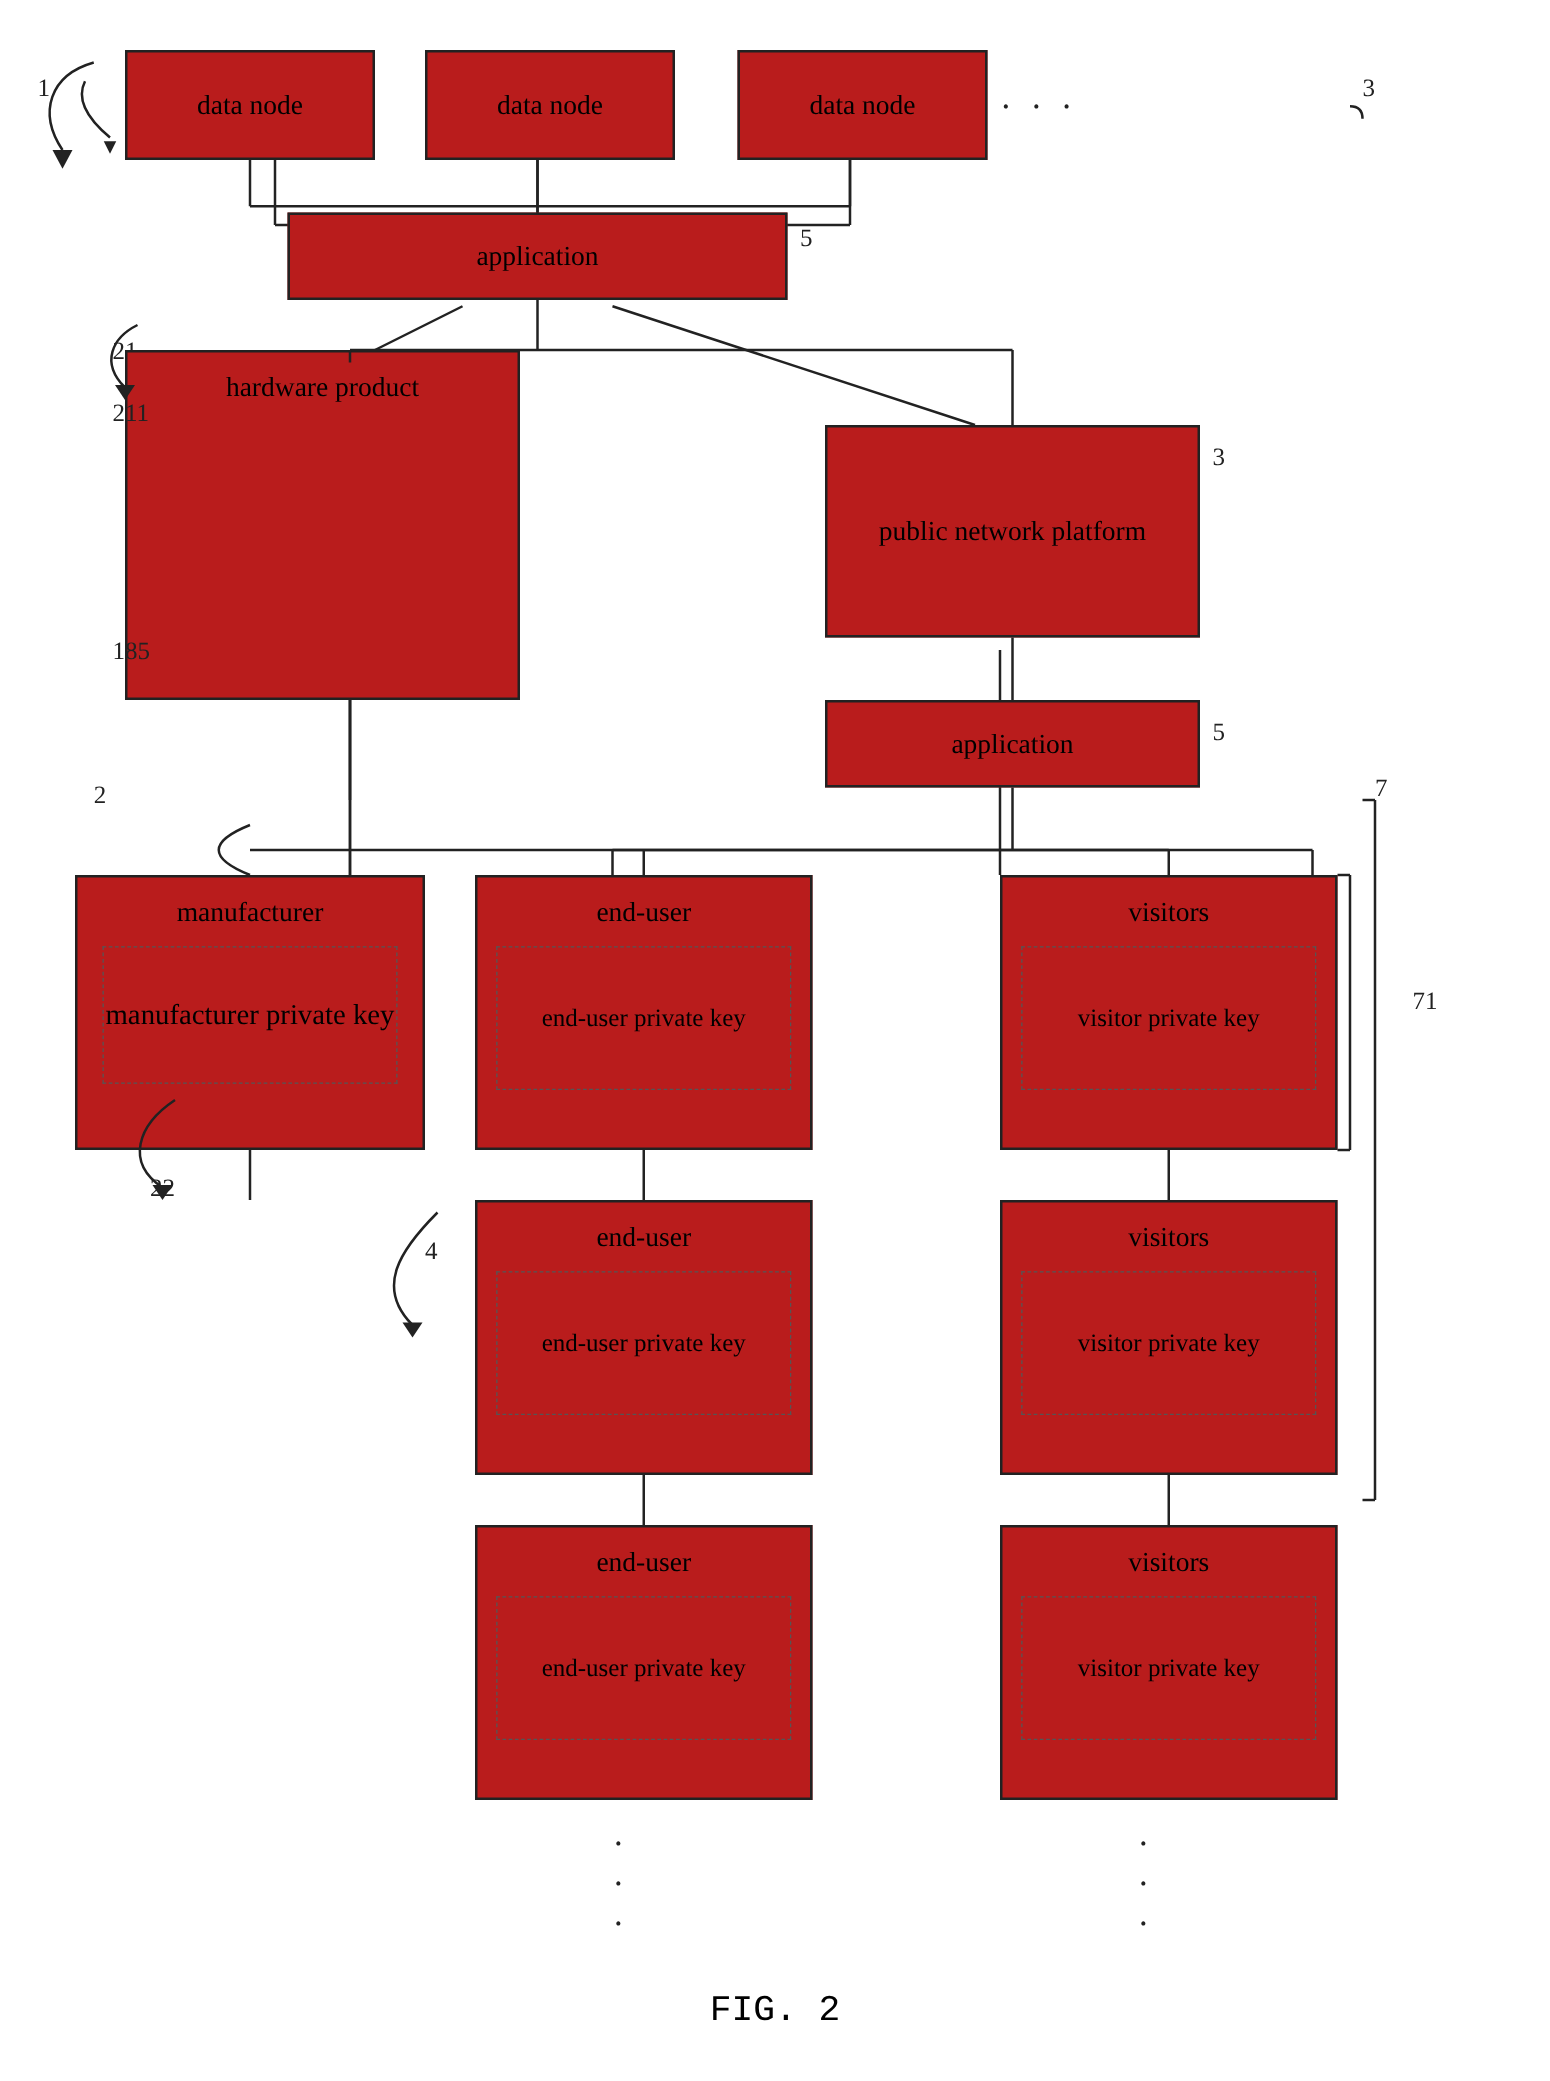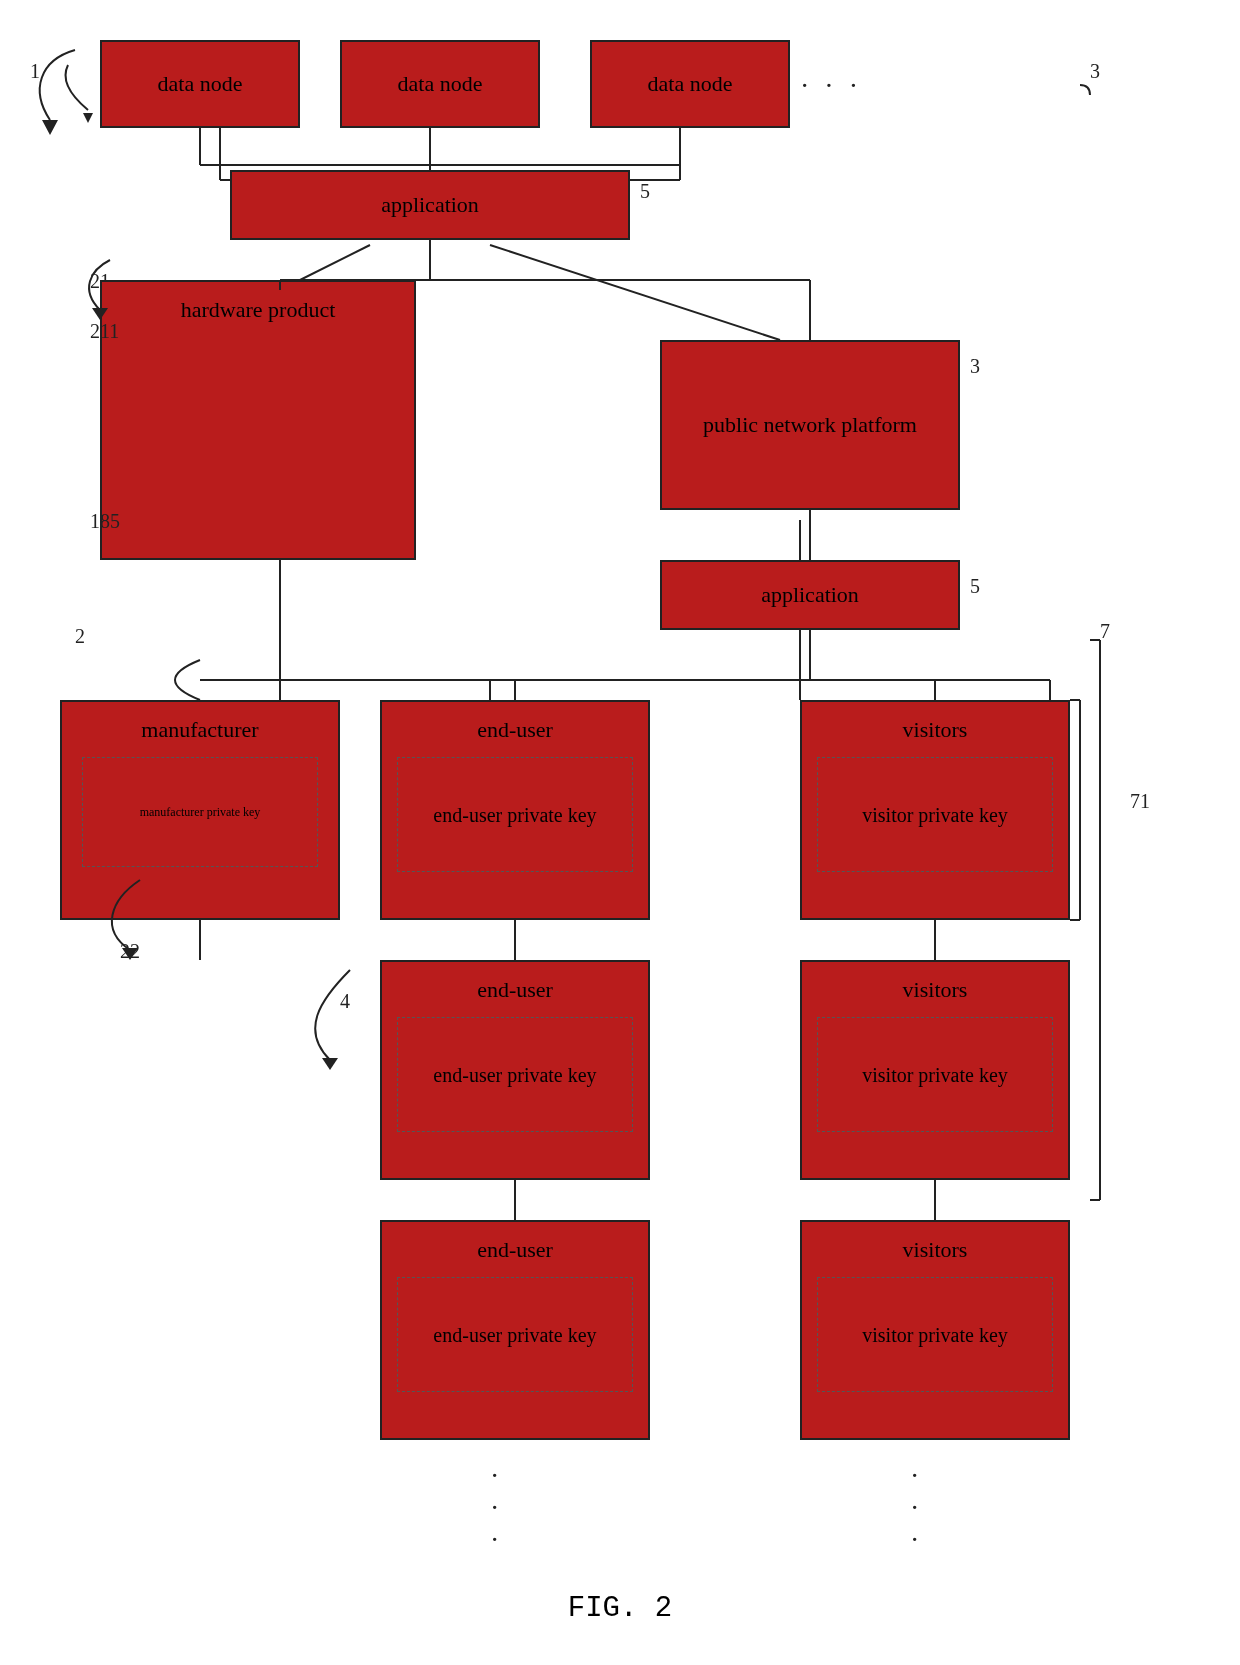--- a/index.html
+++ b/index.html
@@ -176,21 +176,21 @@
 
   <div class="label" style="left:970px; top:575px;">5</div>
 
   <div class="label" style="left:1100px; top:620px;">7</div>
 
   <div class="label" style="left:75px; top:625px;">2</div>
 
   <div class="box" style="left:60px; top:700px; width:280px; height:220px; font-size:22px;">
     <span style="position:absolute;top:14px;left:50%;transform:translateX(-50%);white-space:nowrap;">manufacturer</span>
 
-    <div class="box box-dashed-inner" style="position:absolute;top:55px;left:20px;right:20px;height:110px;font-size:12px;border-style:dashed;">
+    <div class="box box-dashed-inner" style="position:absolute;top:55px;left:20px;right:20px;height:110px;font-size:23px;border-style:dashed;">
       <span style="line-height:1.4;">manufacturer
 private key</span>
     </div>
   </div>
 
   <div class="label" style="left:120px; top:940px;">22</div>
 
   <div class="label" style="left:340px; top:990px;">4</div>
 
   <div class="label" style="left:390px; top:1040px;">41</div>

